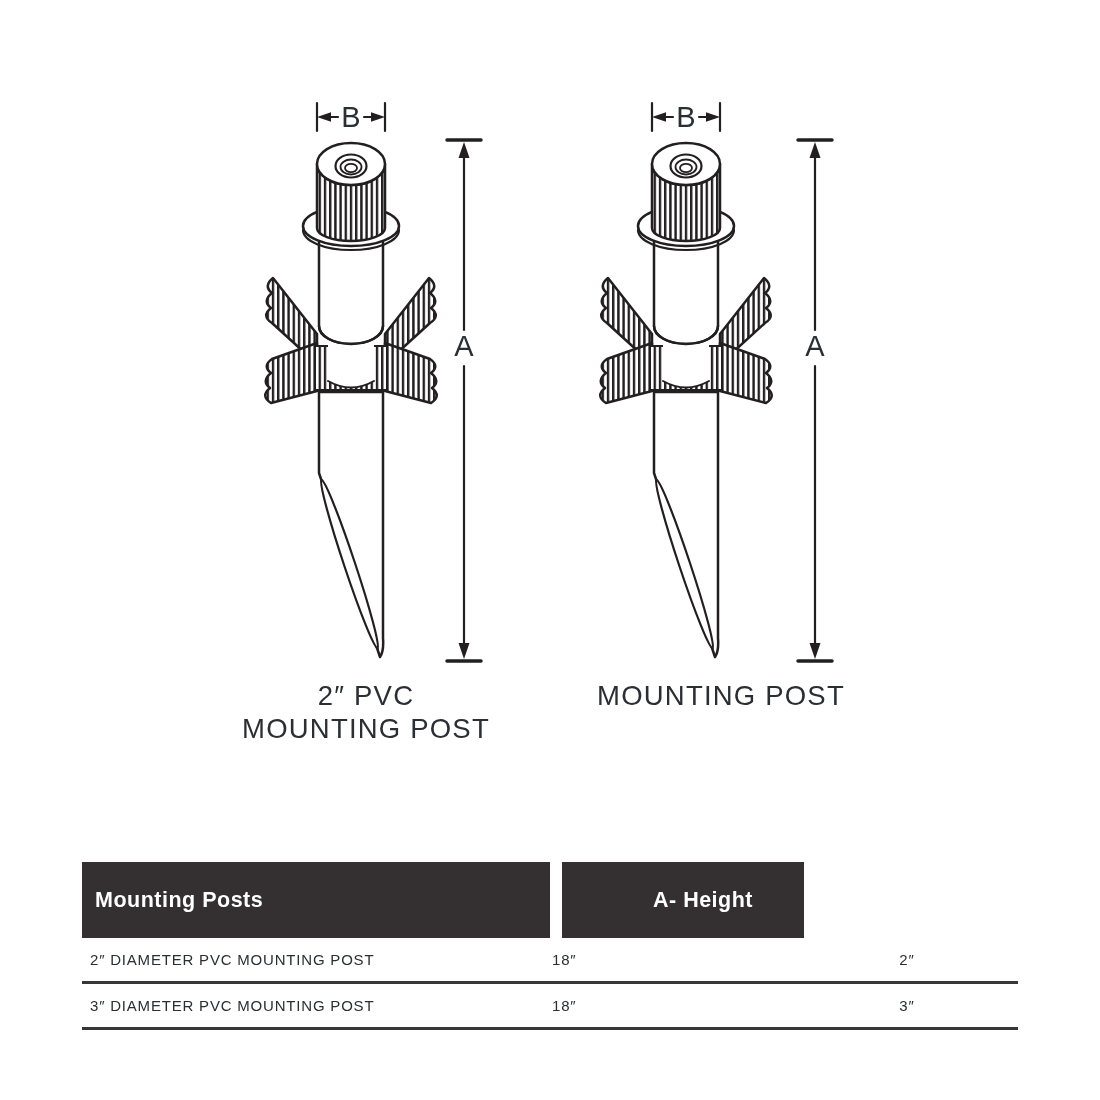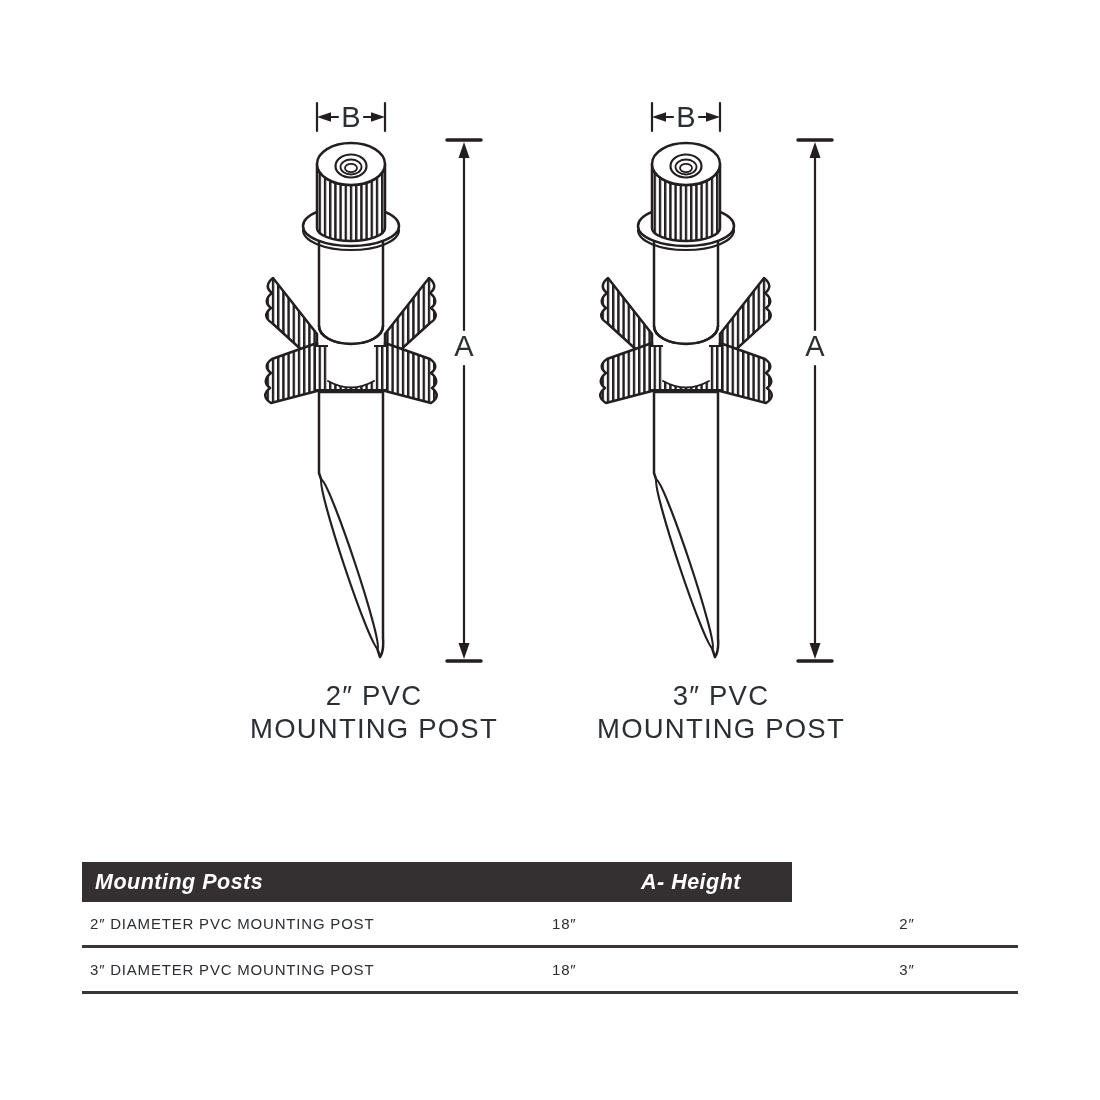--- a/index.html
+++ b/index.html
@@ -10,21 +10,21 @@
   .page{position:absolute;inset:0;}
   svg text.dimtext{
     font-family:"Liberation Sans",sans-serif;
     font-size:29px;fill:#2b2e33;text-anchor:middle;font-weight:400;
   }
   .caption{
     position:absolute;width:360px;text-align:center;
     font-size:27.5px;line-height:33px;letter-spacing:1.2px;color:#2b2e33;
   }
   .spec-table{position:absolute;left:82px;top:862px;width:936px;}
-  .thead{display:flex;column-gap:0;height:40px;font-style:italic;}
+  .thead{display:flex;column-gap:12px;height:76px;}
   .th{
     background:#343031;color:#ffffff;font-weight:bold;font-size:21.5px;
     letter-spacing:.5px;display:flex;align-items:center;box-sizing:border-box;padding-left:40px;
   }
   .th.c1{width:468px;padding-left:13px;justify-content:flex-start;}
   .th.c2{width:242px;justify-content:center;}
   .th.c3{width:222px;justify-content:center;}
   .trow{
     display:flex;height:46px;align-items:center;
     border-bottom:3px solid #3a3637;box-sizing:border-box;
@@ -106,26 +106,25 @@
     <g>
       <use href="#postbody" transform="translate(586,100)"></use>
       <use href="#bdim" transform="translate(586,100)"></use>
       <use href="#adim" transform="translate(815,100)"></use>
       <text class="dimtext" x="686" y="127">B</text>
       <text class="dimtext" x="815" y="356">A</text>
     </g>
   </svg>
 
   
-  <div class="caption" style="left:194px;top:679px;">
+  <div class="caption" style="left:186px;top:679px;">
     <div>2″ PVC</div>
     <div>MOUNTING POST</div>
   </div>
   <div class="caption" style="left:541px;top:679px;">
-    <div>3″ PVC</div>
     <div>MOUNTING POST</div>
   </div>
 
   
   <div class="spec-table">
     <div class="thead">
       <div class="th c1">Mounting Posts</div>
       <div class="th c2">A- Height</div>
     </div>
     <div class="trow">

